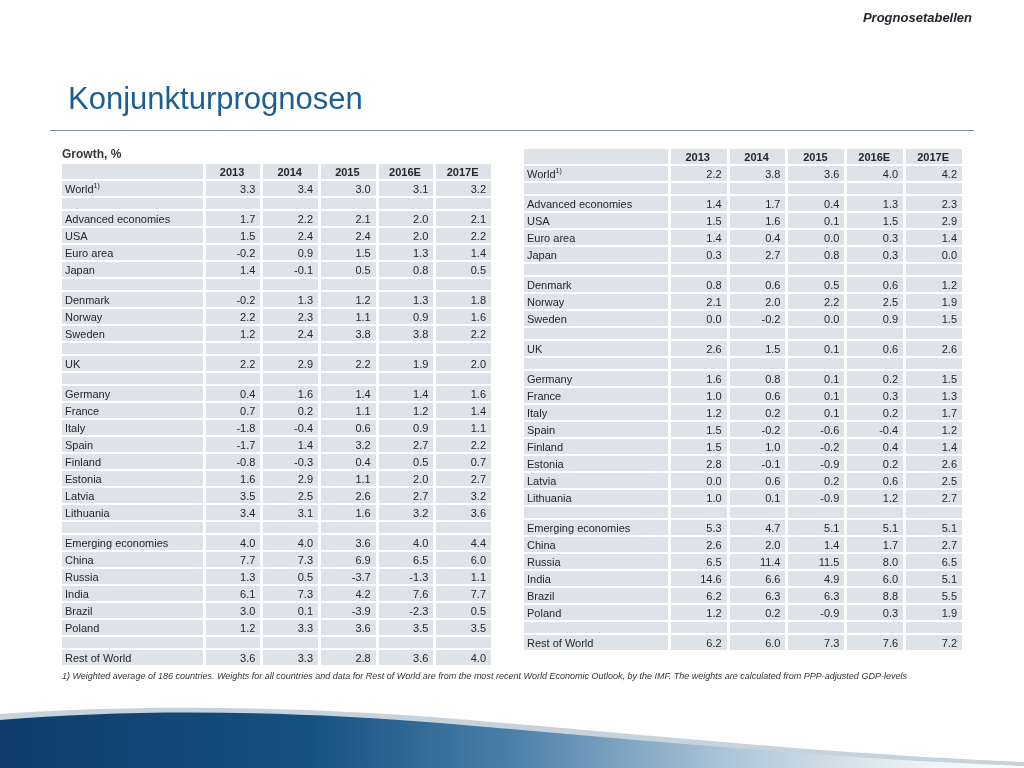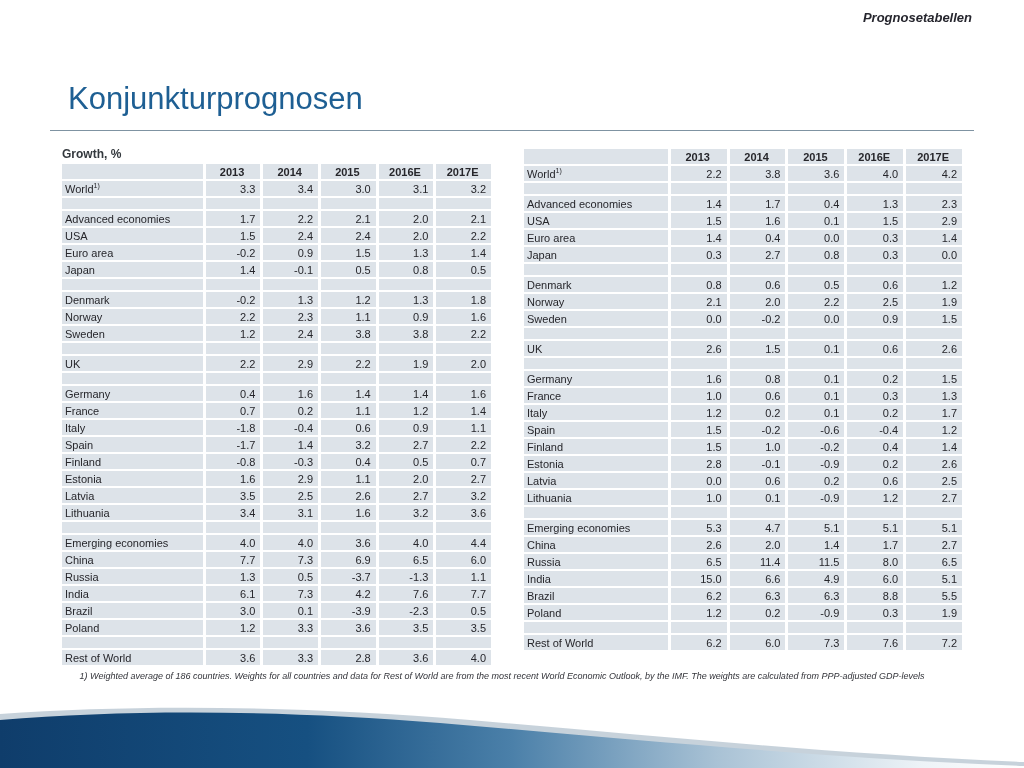--- a/index.html
+++ b/index.html
@@ -34,21 +34,21 @@
     color:#26262b;overflow:hidden;white-space:nowrap;vertical-align:middle;
   }
   table.fx thead th{font-weight:bold;text-align:center;color:#26262b;}
   table.fx thead th.lbl{background:#dde3e9;}
   table.fx td.lbl{text-align:left;}
   table.fx td.val{text-align:right;}
   table.fx tr.blank td{height:11px;}
   table.fx sup{font-size:7px;line-height:0;}
   .footnote{
     position:absolute;top:670px;left:62px;width:880px;
-    font-size:9px;font-style:italic;color:#33343a;line-height:1.45;text-align:center;
+    font-size:9px;font-style:italic;color:#33343a;line-height:1.45;
   }
   .footer{position:absolute;left:0;bottom:0;width:1024px;height:68px;}
   .footer svg.wave{position:absolute;left:0;bottom:0;width:1024px;height:68px;display:block;}
 </style>
 </head>
 <body>
 
 <div class="corner-label">Prognosetabellen</div>
 
 <h1 class="page-title">Konjunkturprognosen</h1>
@@ -537,21 +537,21 @@
         <tr>
           <td class="lbl">Russia</td>
           <td class="val">6.5</td>
           <td class="val">11.4</td>
           <td class="val">11.5</td>
           <td class="val">8.0</td>
           <td class="val">6.5</td>
         </tr>
         <tr>
           <td class="lbl">India</td>
-          <td class="val">15.0</td>
+          <td class="val">14.6</td>
           <td class="val">6.6</td>
           <td class="val">4.9</td>
           <td class="val">6.0</td>
           <td class="val">5.1</td>
         </tr>
         <tr>
           <td class="lbl">Brazil</td>
           <td class="val">6.2</td>
           <td class="val">6.3</td>
           <td class="val">6.3</td>

